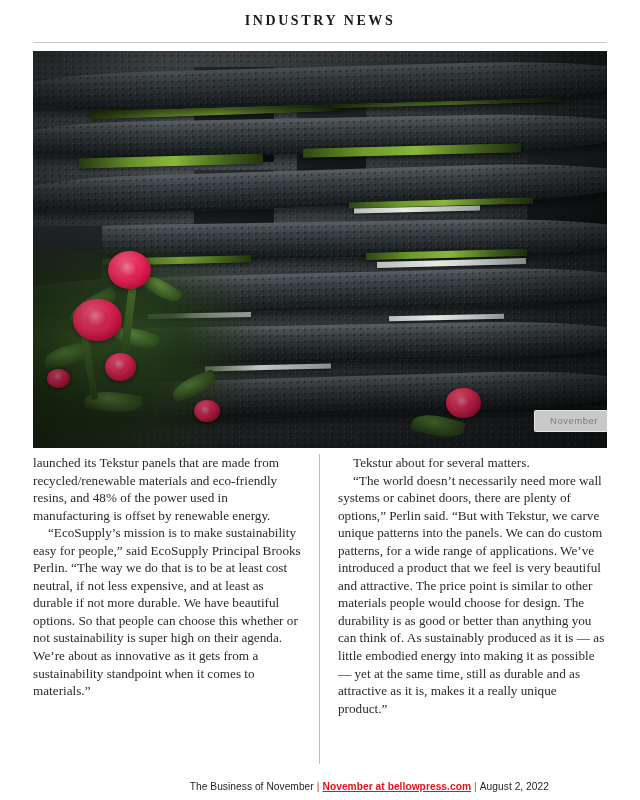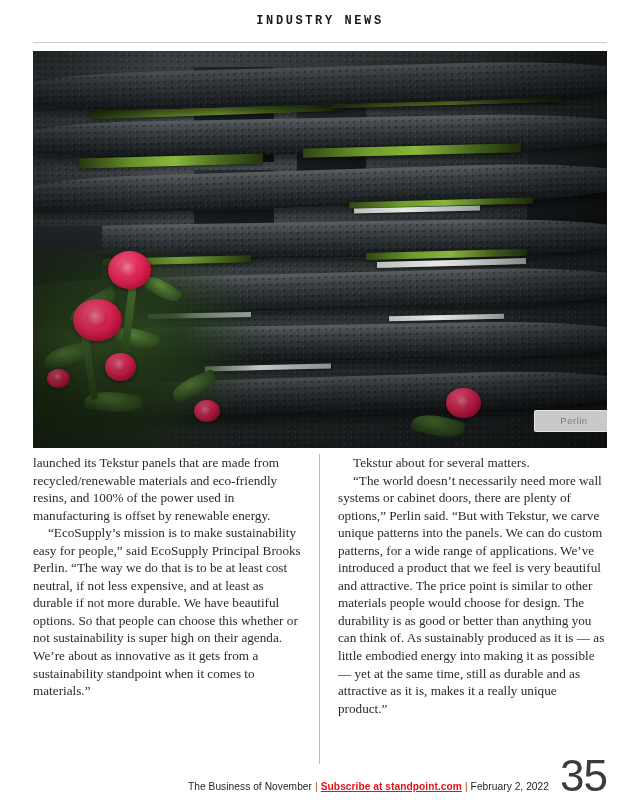--- a/index.html
+++ b/index.html
@@ -21,22 +21,22 @@
     position: absolute;
     left: 0;
     top: 0;
     width: 640px;
     height: 42px;
     display: flex;
     align-items: center;
     justify-content: center;
   }
   .kicker {
-    font-family: Liberation Mono, monospace;
-    font-size: 12px;
+    font-family: Liberation Serif, serif;
+    font-size: 14px;
     font-weight: 700;
     letter-spacing: 2.6px;
     color: #1a1a1a;
     text-transform: uppercase;
     white-space: nowrap;
   }
   .header-rule {
     position: absolute;
     left: 33px;
     top: 42px;
@@ -330,33 +330,32 @@
     <div class="pfill rose" style="left:7%;  top:62.5%; width:8.5%; height:10.5%;"></div>
     <div class="pfill rose" style="left:12.5%;top:76%;  width:5.5%; height:7%;"></div>
     <div class="pfill rose" style="left:2.5%; top:80%;  width:4%;   height:5%;"></div>
     <div class="pfill rose" style="left:28%;  top:88%;  width:4.5%; height:5.5%;"></div>
     <div class="pfill rose" style="left:72%;  top:85%;  width:6%;   height:7.5%;"></div>
     <div class="pfill leaf" style="left:66%;  top:92%;  width:9%;   height:5%; transform:rotate(14deg);"></div>
 
     <div class="pfill vignette"></div>
   </div>
 
-  <div class="photo-credit">Perlin</div>
+  <div class="photo-credit">November</div>
 </div>
 
 <div class="body-area">
   <div class="col left">
-    <p>launched its Tekstur panels that are made from recycled/renewable materials and eco-friendly resins, and 100% of the power used in manufacturing is offset by renewable energy.</p>
+    <p>launched its Tekstur panels that are made from recycled/renewable materials and eco-friendly resins, and 48% of the power used in manufacturing is offset by renewable energy.</p>
     <p class="indent">“EcoSupply’s mission is to make sustainability easy for people,” said EcoSupply Principal Brooks Perlin. “The way we do that is to be at least cost neutral, if not less expensive, and at least as durable if not more durable. We have beautiful options. So that people can choose this whether or not sustainability is super high on their agenda. We’re about as innovative as it gets from a sustainability standpoint when it comes to materials.”</p>
   </div>
   <div class="col-divider"></div>
   <div class="col right">
     <p class="indent">Tekstur about for several matters.</p>
     <p class="indent">“The world doesn’t necessarily need more wall systems or cabinet doors, there are plenty of options,” Perlin said. “But with Tekstur, we carve unique patterns into the panels. We can do custom patterns, for a wide range of applications. We’ve introduced a product that we feel is very beautiful and attractive. The price point is similar to other materials people would choose for design. The durability is as good or better than anything you can think of. As sustainably produced as it is — as little embodied energy into making it as possible — yet at the same time, still as durable and as attractive as it is, makes it a really unique product.”</p>
   </div>
 </div>
 
 <div class="footer">
   <div class="footer-line">
-    <span>The Business of November</span><span class="sep">|</span><a class="footer-link" href="#">Subscribe at standpoint.com</a><span class="sep">|</span><span>February 2, 2022</span>
+    <span>The Business of November</span><span class="sep">|</span><a class="footer-link" href="#">November at bellowpress.com</a><span class="sep">|</span><span>August 2, 2022</span>
   </div>
-  <div class="page-number">35</div>
 </div>
 
 </body></html>

